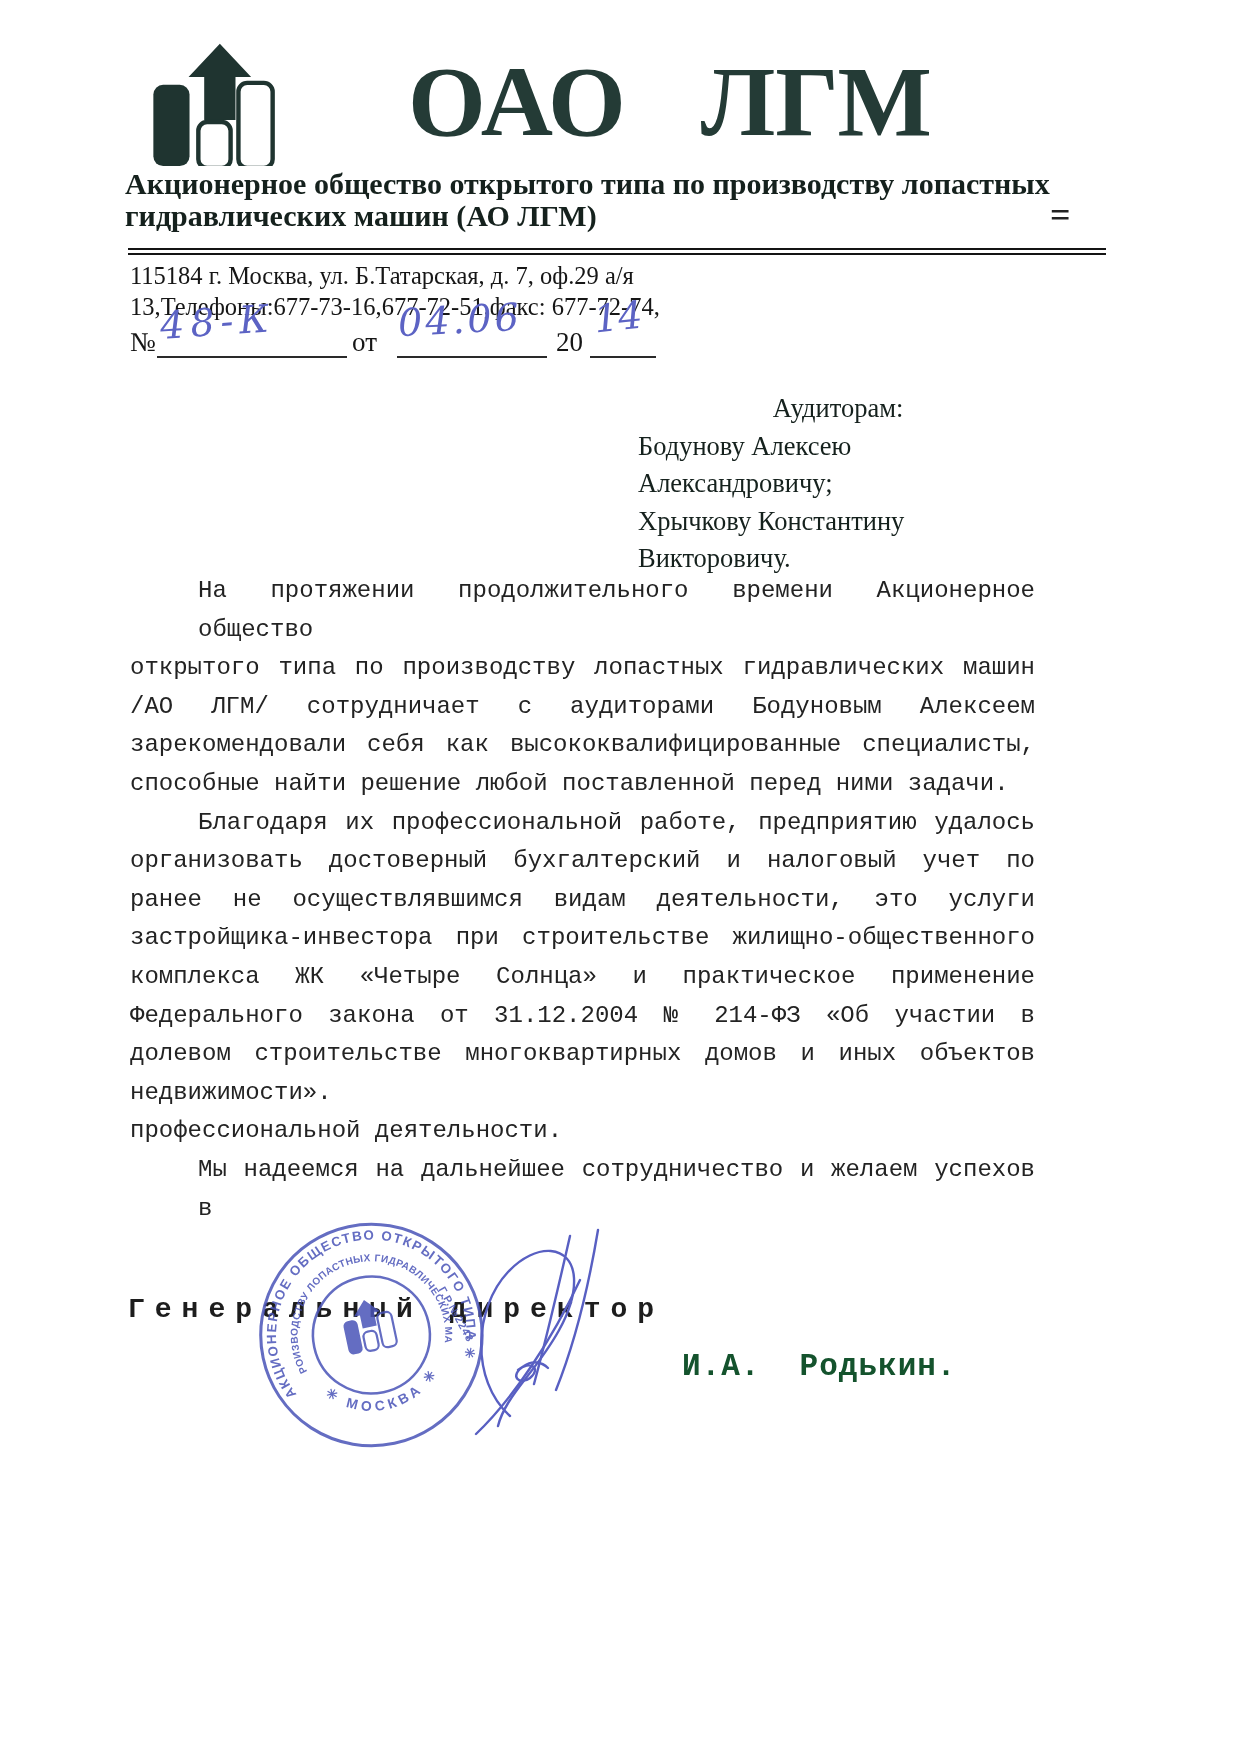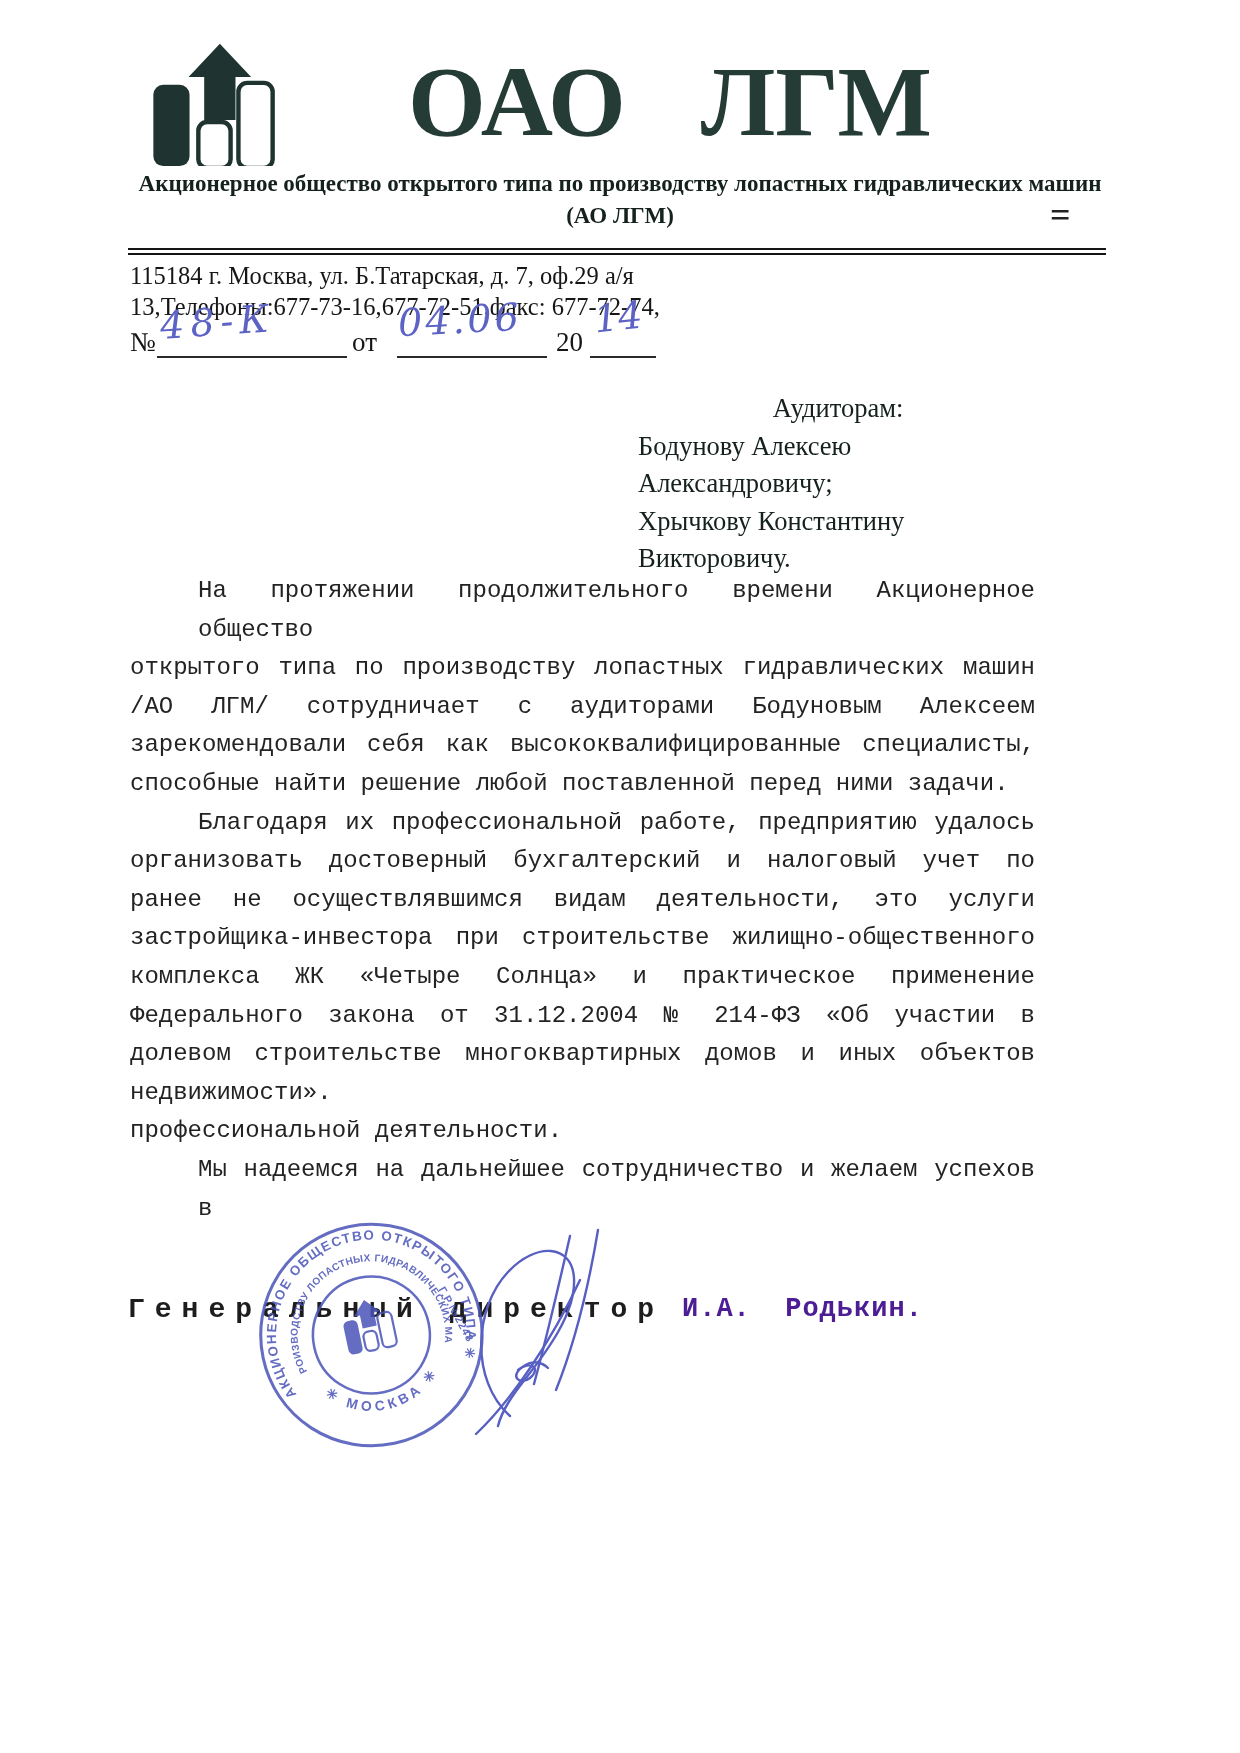--- a/index.html
+++ b/index.html
@@ -9,22 +9,22 @@
   }
   .abs{position:absolute;}
 
   
   .logo{left:138px;top:34px;width:150px;height:132px;}
   .title{
     left:320px;top:52px;width:700px;text-align:center;
     font-weight:bold;font-size:100px;line-height:100px;color:#243b36;white-space:pre;
   }
   .subtitle{
-    left:125px;top:168px;width:990px;text-align:center;
-    font-weight:bold;font-size:23px;line-height:32px;color:#15211d;
+    left:125px;top:168px;width:990px;
+    font-weight:bold;font-size:30px;line-height:32px;color:#15211d;
   }
   .equals{left:1050px;top:194px;font-size:36px;font-weight:bold;color:#222;}
   .rule{
     left:128px;top:248px;width:978px;height:7px;box-sizing:border-box;
     border-top:2.5px solid #141414;border-bottom:2px solid #141414;
   }
   .addr{left:130px;top:260px;font-size:24.5px;line-height:31px;color:#161616;}
 
   
   .ref-label{font-size:27px;color:#161616;}
@@ -47,22 +47,22 @@
   .bl{text-align:justify;text-align-last:justify;}
   .bl.first{padding-left:68px;box-sizing:border-box;}
   .bl.plast{text-align-last:left;}
 
   
   .sig-title{
     left:128px;top:1294px;font-family:"Liberation Mono","DejaVu Sans Mono",monospace;
     font-weight:bold;font-size:28px;letter-spacing:10px;color:#1d1d1d;white-space:pre;
   }
   .sig-name{
-    left:682px;top:1294px;font-family:"Liberation Mono","DejaVu Sans Mono",monospace;
-    font-weight:bold;font-size:27px;letter-spacing:1px;color:#4c1d95;white-space:pre;
+    left:682px;top:1349px;font-family:"Liberation Mono","DejaVu Sans Mono",monospace;
+    font-weight:bold;font-size:31px;letter-spacing:1px;color:#14532d;white-space:pre;
   }
   .stamp{left:248px;top:1210px;width:246px;height:246px;opacity:.85;transform:rotate(-12deg);}
   .stamp text{font-family:"Liberation Sans",sans-serif;fill:#4a54b8;}
   .st-outer{font-size:13px;font-weight:bold;letter-spacing:1.5px;}
   .st-inner{font-size:9.8px;font-weight:bold;letter-spacing:0.4px;}
   .st-bottom{font-size:13.5px;font-weight:bold;letter-spacing:4px;}
   .st-reg{font-size:10.5px;font-weight:bold;letter-spacing:1px;}
   .autograph{left:452px;top:1220px;width:205px;height:218px;}
 </style>
 </head>

